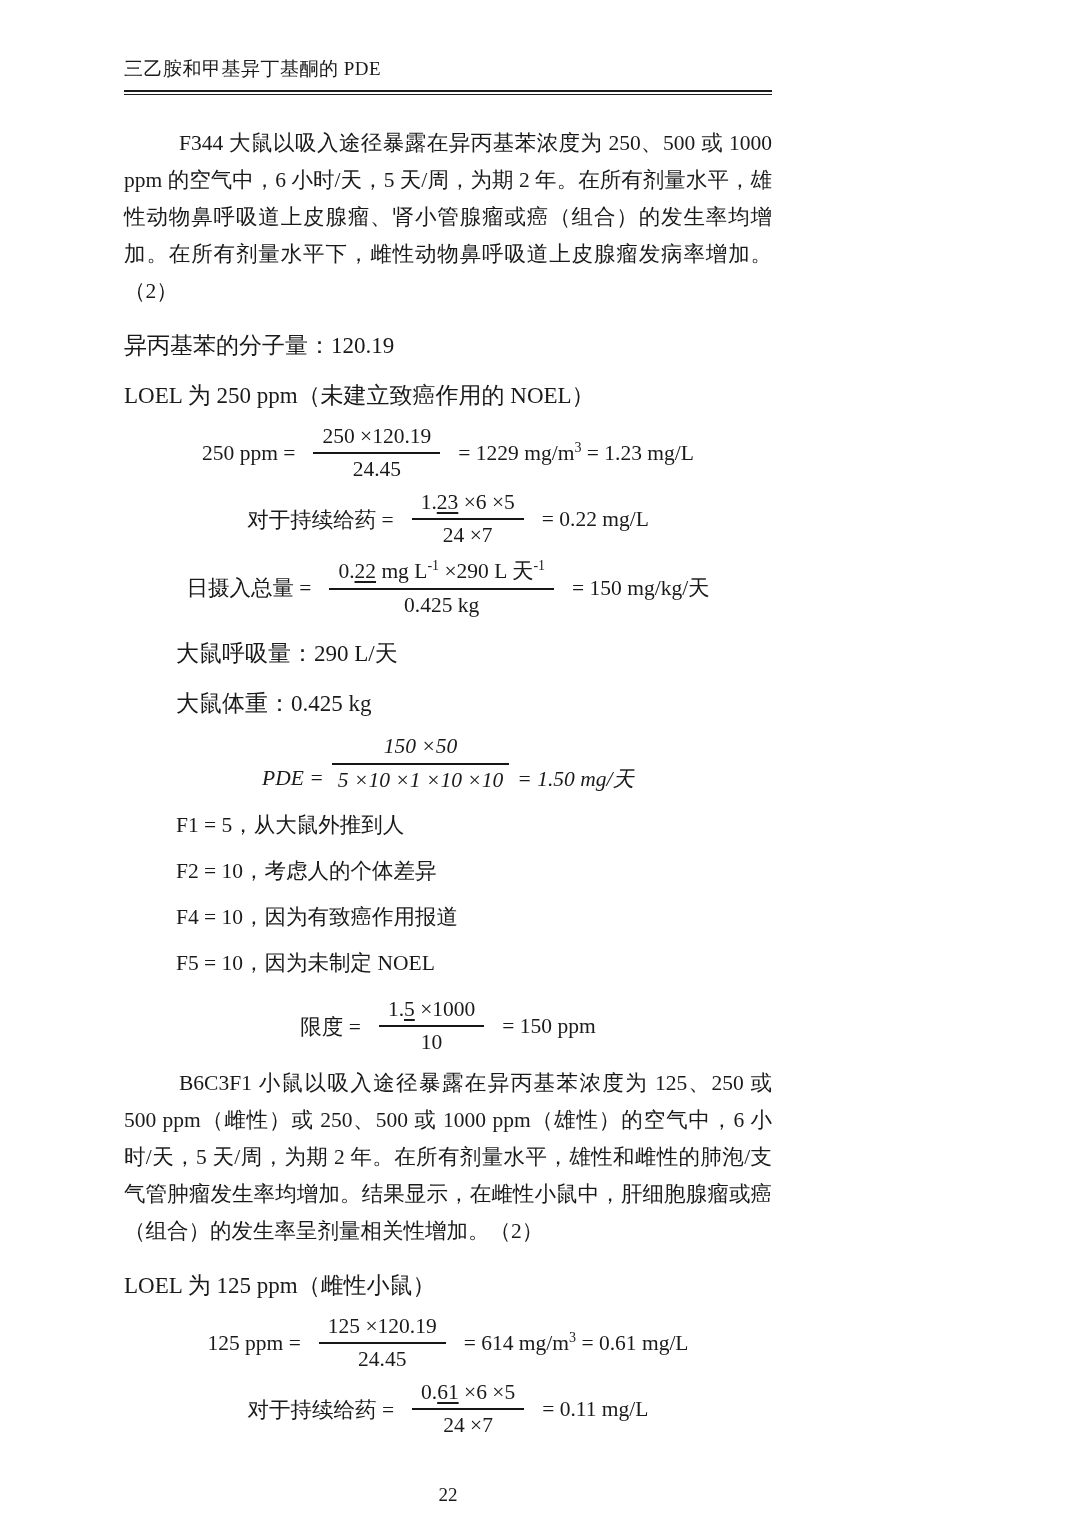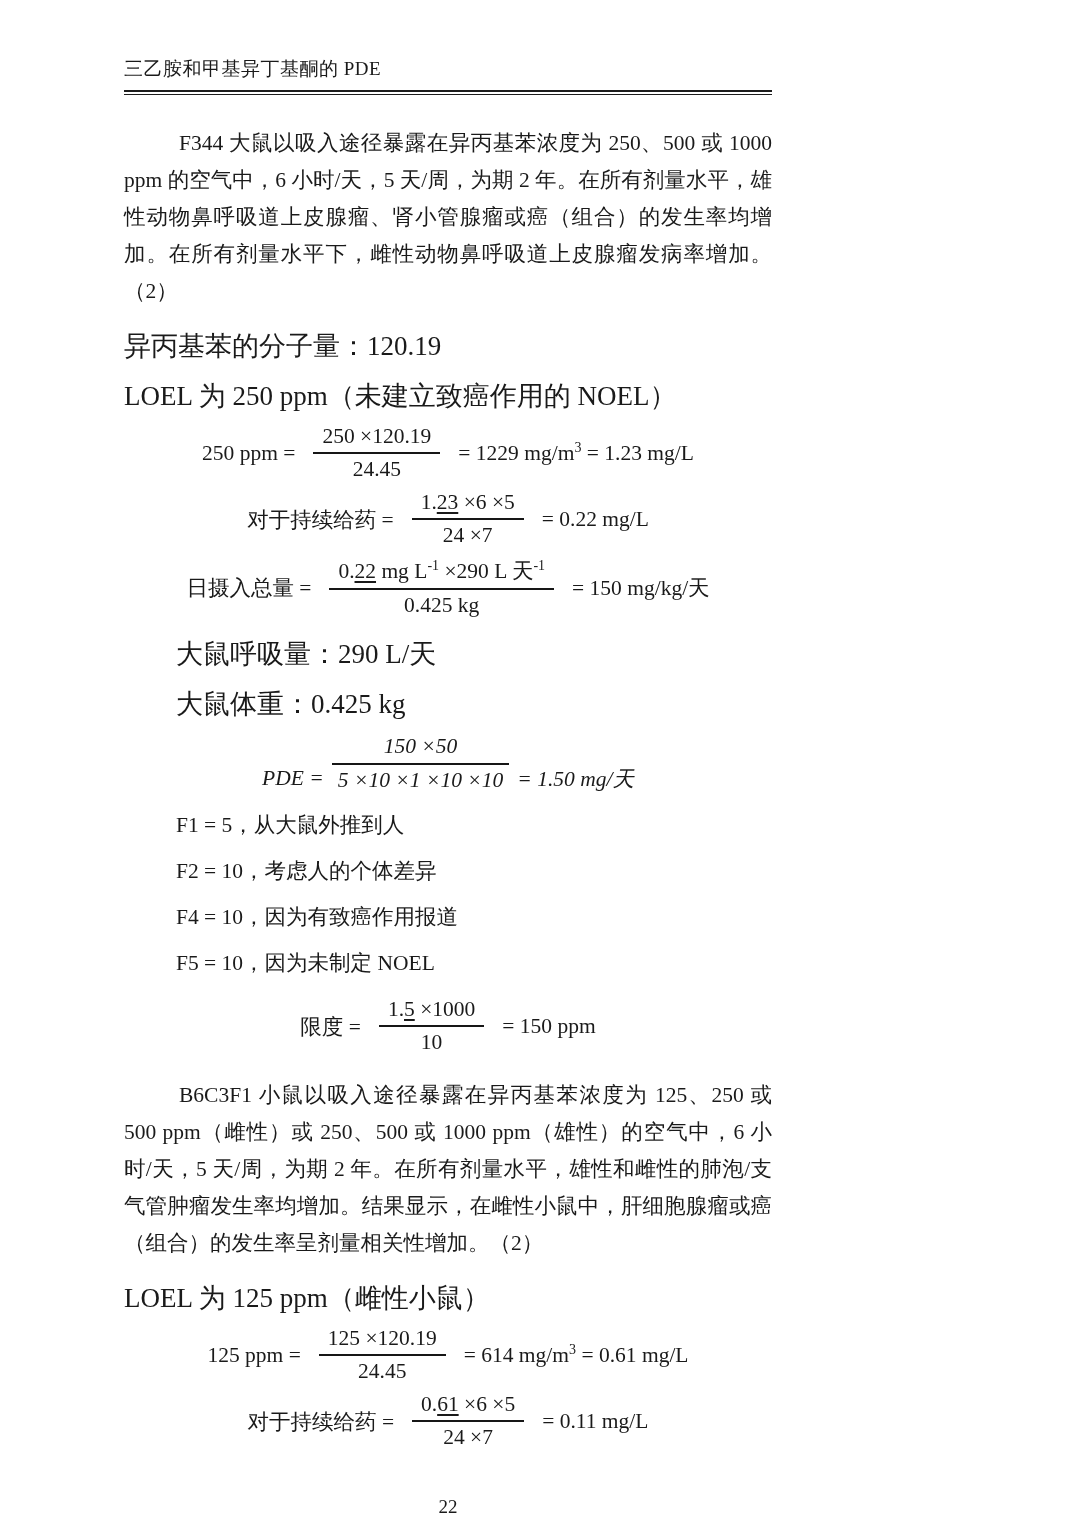--- a/index.html
+++ b/index.html
@@ -7,22 +7,22 @@
     width:1080px; min-height:1528px; background:#ffffff; color:#1a1a1a;
     font-family:"Liberation Serif","DejaVu Serif",serif;
     -webkit-font-smoothing:antialiased;
   }
   .page { box-sizing:border-box; width:900px; min-height:1528px; padding:56px 128px 16px 124px; }
 
   .header-title { font-size:19px; letter-spacing:0.5px; }
   .header-rule { margin-top:8px; height:2px; border-top:2px solid #1d1d1d; border-bottom:1px solid #1d1d1d; }
 
   .para { font-size:21.5px; line-height:37px; text-align:justify; text-indent:55px; margin-top:30px; }
-  .para2 { margin-top:22px; }
-  .line { font-size:27px; line-height:28px; margin-top:22px; }
+  .para2 { margin-top:10px; }
+  .line { font-size:23px; line-height:28px; margin-top:22px; }
   .indented { padding-left:52px; }
 
   .formula { display:flex; justify-content:center; align-items:center; gap:18px; font-size:21.5px; margin-top:14px; }
   .formula.tight { margin-top:8px; }
   .frac { display:inline-flex; flex-direction:column; align-items:center; }
   .frac .num { padding:0 9px 3px 9px; border-bottom:2px solid #161616; white-space:nowrap; }
   .frac .den { padding-top:3px; white-space:nowrap; }
   .sup { font-size:14px; position:relative; top:-8px; }
   .u { text-decoration:underline; text-underline-offset:3px; text-decoration-thickness:1.5px; }
   .nowrap { white-space:nowrap; }

